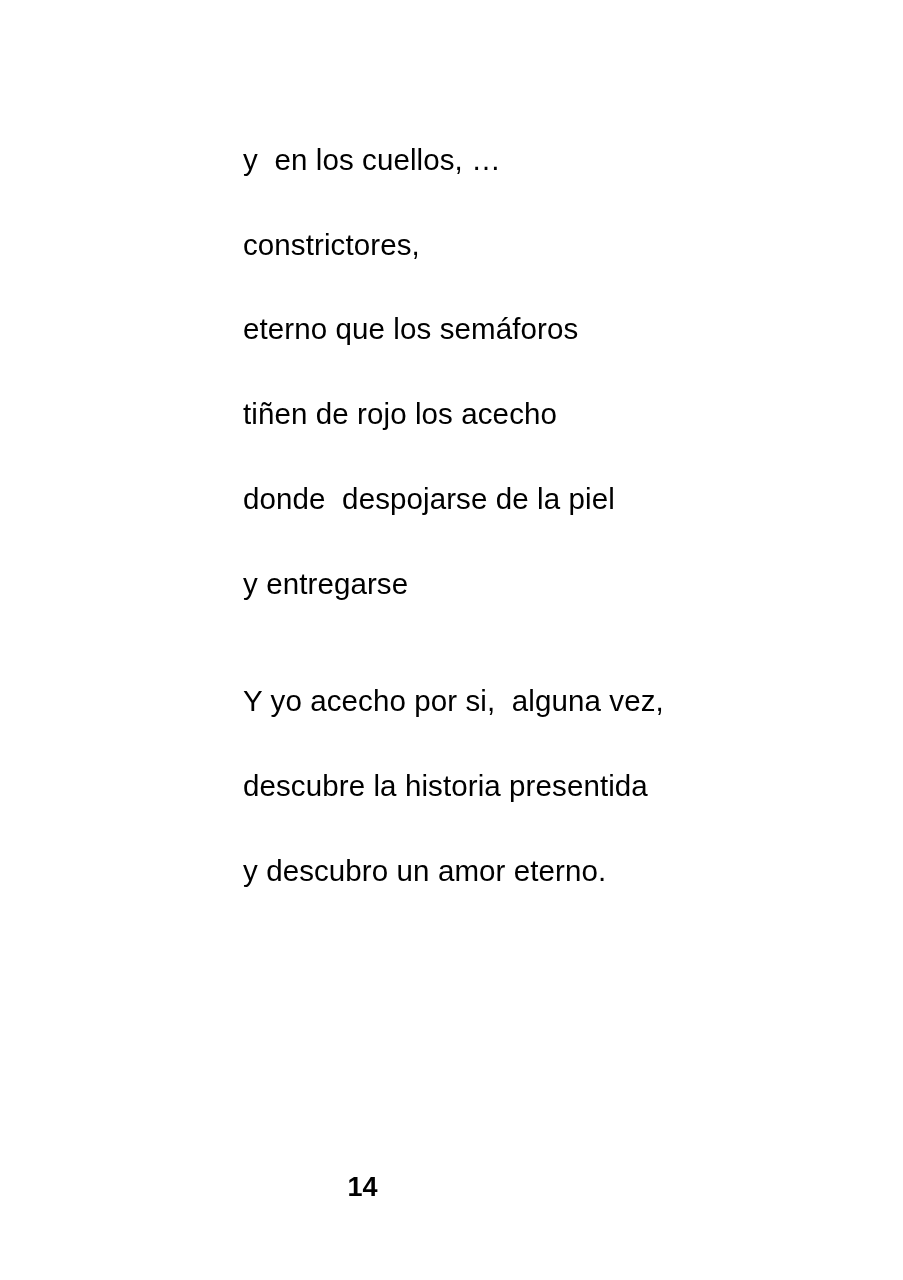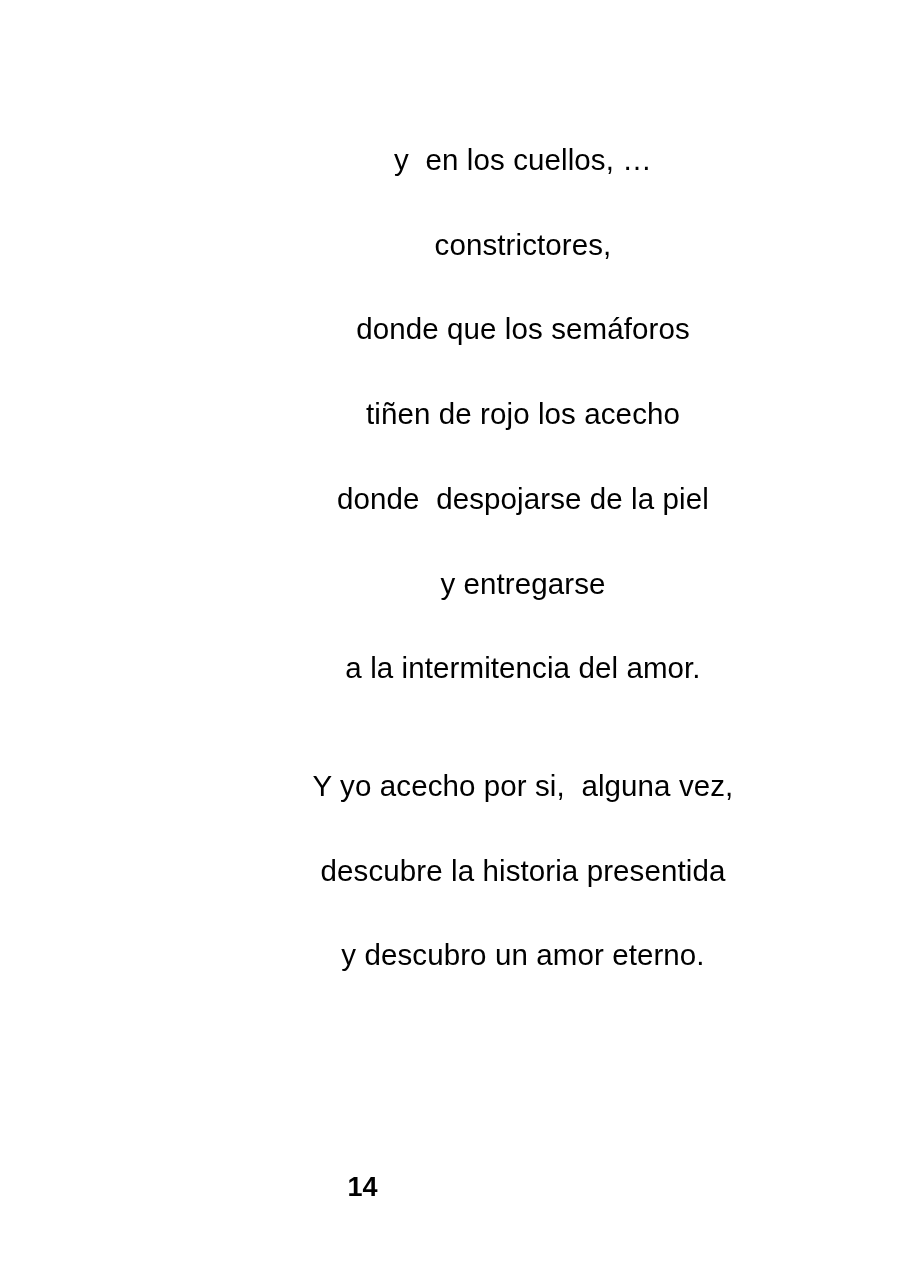--- a/index.html
+++ b/index.html
@@ -33,21 +33,20 @@
   }
   .stanza + .stanza {
     margin-top: 33px;
   }
   .line {
     font-size: 29.5px;
     line-height: 84.7px;
     white-space: pre;
     letter-spacing: 0.1px;
     font-weight: 400;
-    text-align: center;
   }
   .page-number {
     position: absolute;
     top: 1172px;
     left: 11px;
     width: 703px;
     text-align: center;
     font-size: 27px;
     font-weight: bold;
   }
@@ -55,25 +54,24 @@
 </head>
 <body>
 
 <div class="page">
 
   <div class="poem">
 
     <div class="stanza">
       <div class="line">y  en los cuellos, …</div>
       <div class="line">constrictores,</div>
-      <div class="line">donde que los semáforos</div>
+      <div class="line">eterno que los semáforos</div>
       <div class="line">tiñen de rojo los acecho</div>
       <div class="line">donde  despojarse de la piel</div>
       <div class="line">y entregarse</div>
-      <div class="line">a la intermitencia del amor.</div>
     </div>
 
     <div class="stanza">
       <div class="line">Y yo acecho por si,  alguna vez,</div>
       <div class="line">descubre la historia presentida</div>
       <div class="line">y descubro un amor eterno.</div>
     </div>
 
   </div>
 

